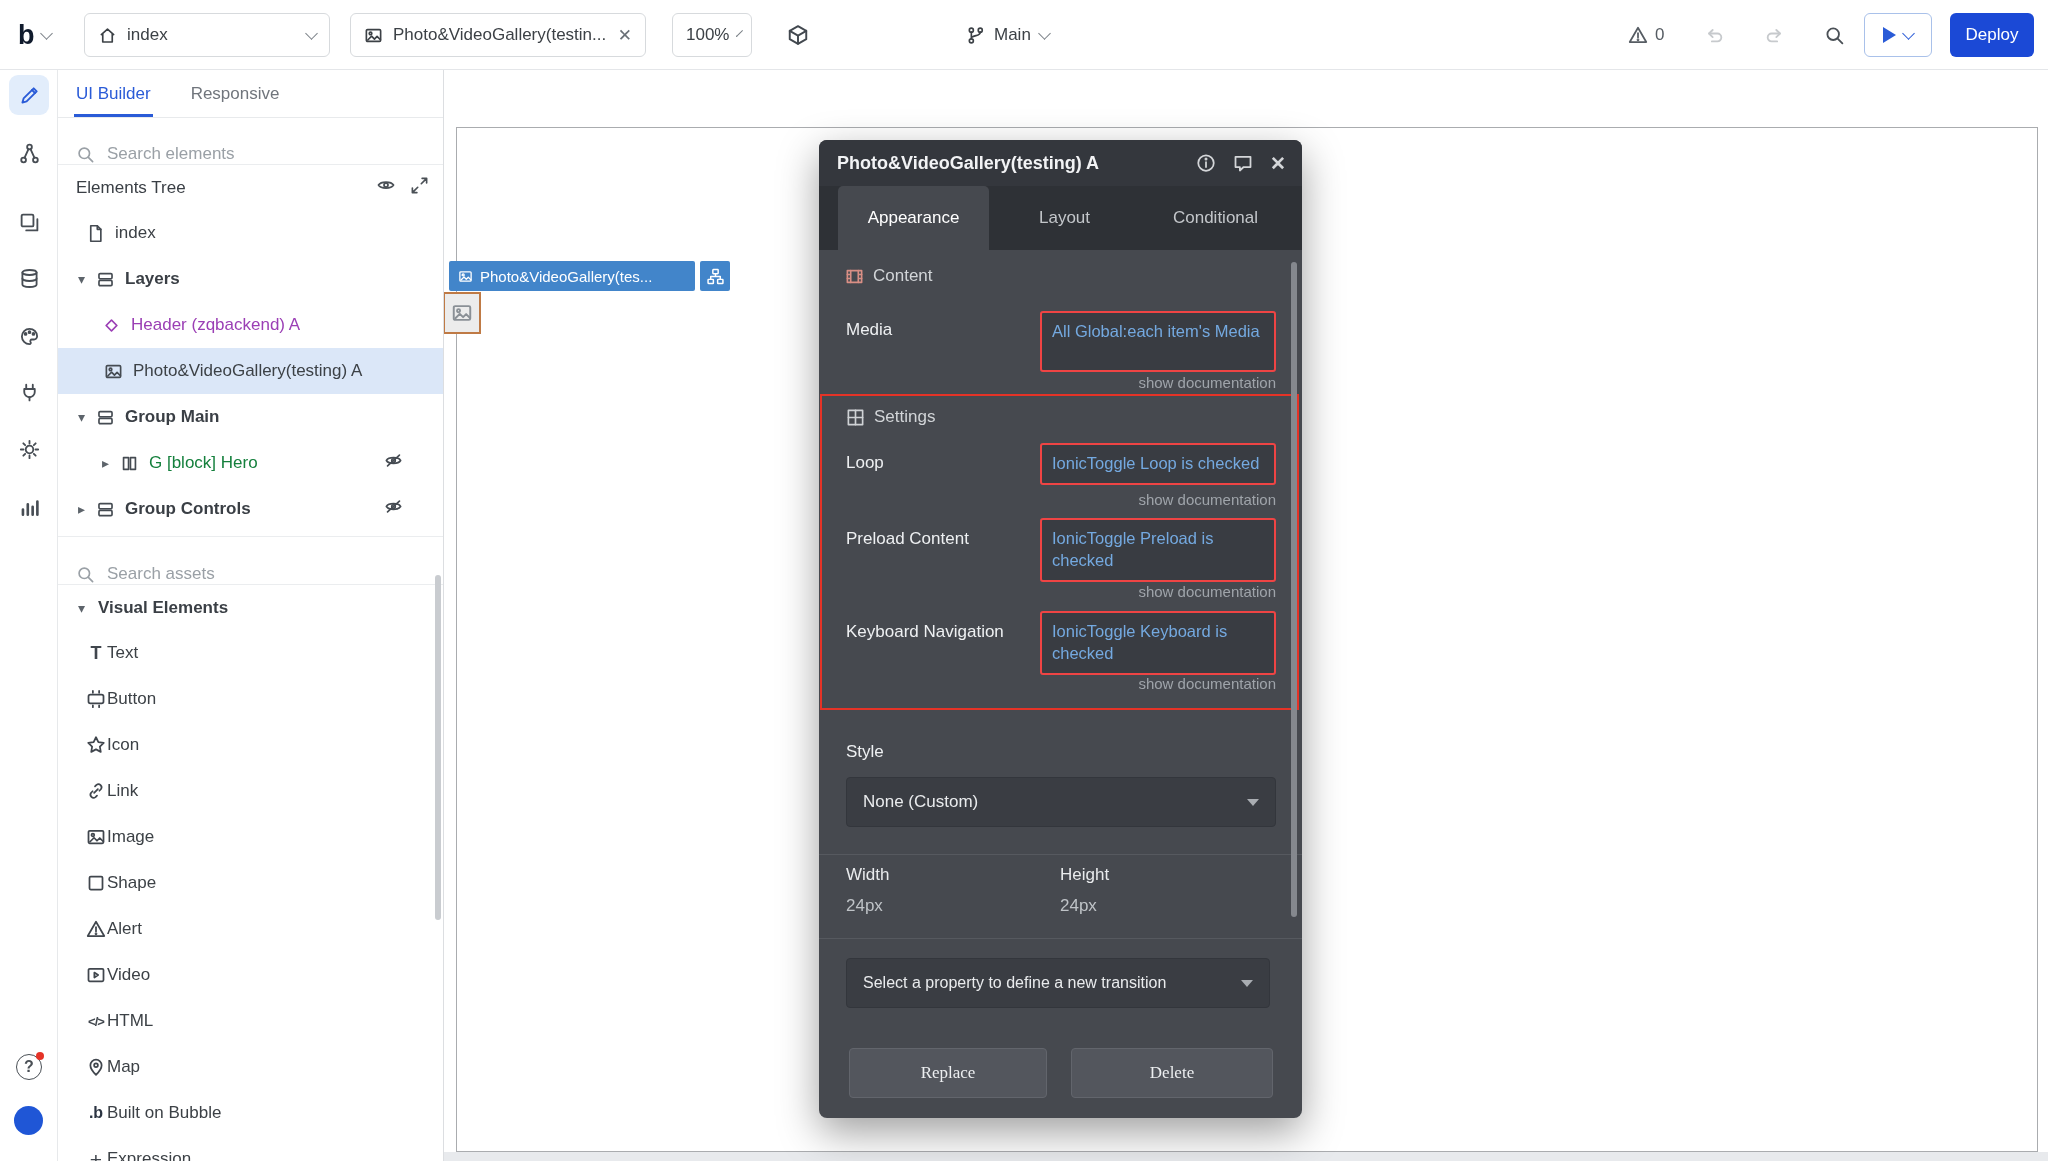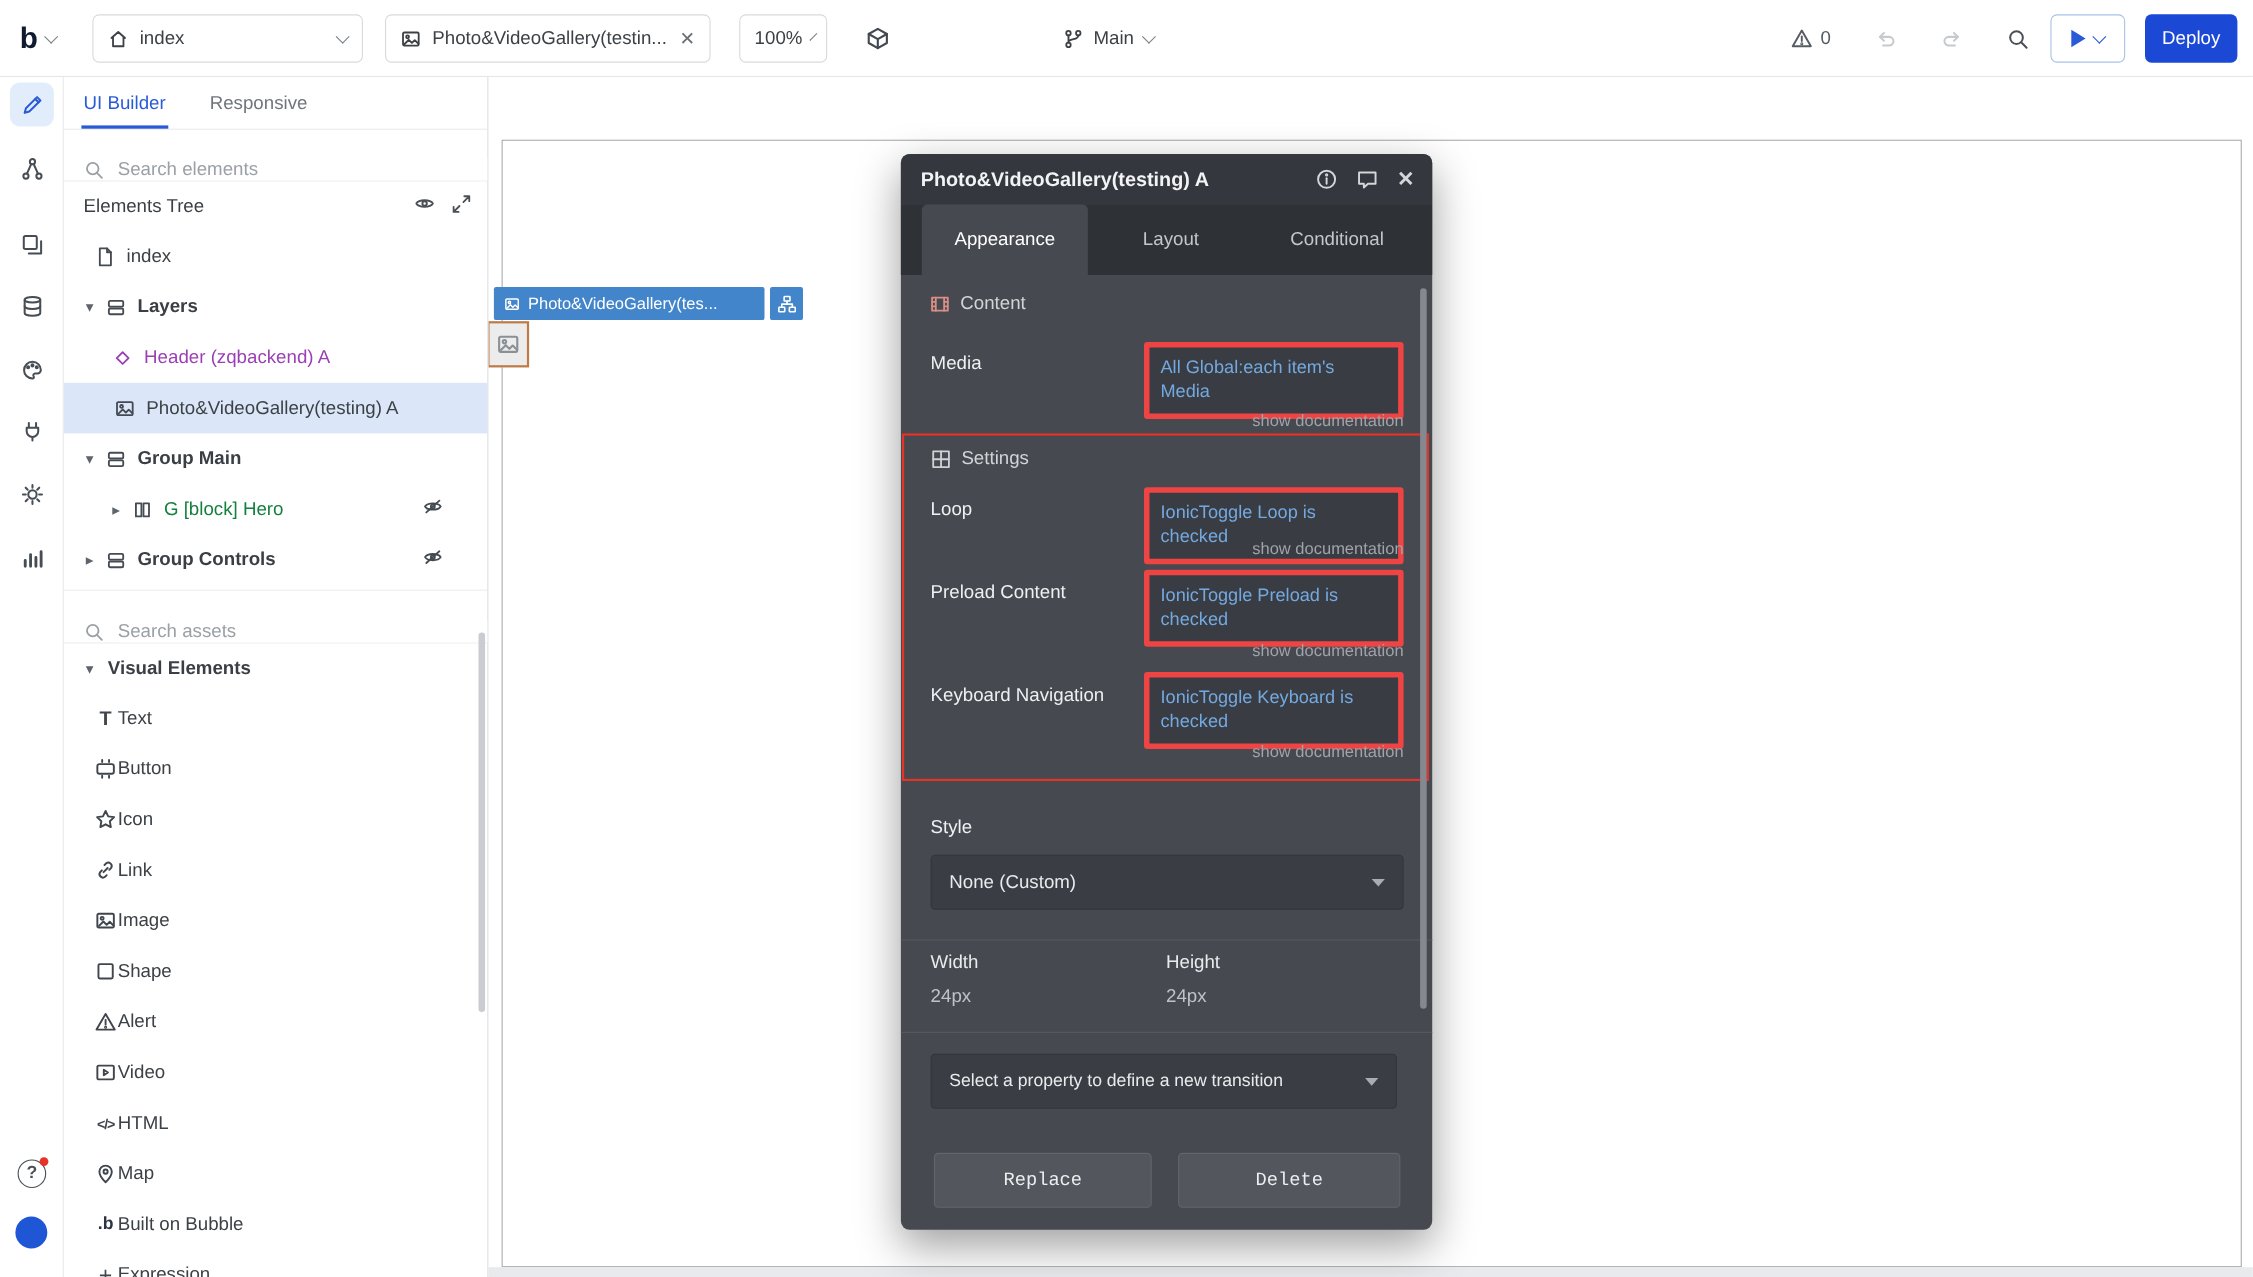--- a/index.html
+++ b/index.html
@@ -83,33 +83,33 @@
   .ihead{position:absolute;top:0;left:0;right:0;height:46px;background:#34373d;border-radius:8px 8px 0 0;display:flex;align-items:center;padding:0 16px 0 18px}
   .ihead .t{flex:1;font-size:18px;font-weight:700;color:#f2f3f5;white-space:nowrap}
   .ihead .hic{margin-left:17px;color:#d4d6d9;display:flex;align-items:center}
   .itabs{position:absolute;top:46px;left:0;right:0;height:64px;background:#2e3136;display:flex;align-items:stretch;padding-left:19px}
   .itab{width:151px;display:flex;align-items:center;justify-content:center;font-size:17px;color:#c3c6ca}
   .itab.active{background:#46494f;color:#fff;border-radius:5px 5px 0 0}
   .sect{position:absolute;left:26px;display:flex;align-items:center;gap:9px;color:#d2d5d8;font-size:17px}
   .filmic{color:#d98f85}
   .gridic{color:#cfd2d5}
   .flabel{position:absolute;left:27px;color:#eef0f2;font-size:17px;white-space:nowrap}
-  .finput{position:absolute;left:221px;width:236px;background:#393c42;border:5px solid #ef4444;border-radius:3px;padding:8px 10px;font-size:16.5px;line-height:1.32;color:#74a9e0}
+  .finput{position:absolute;left:221px;width:236px;background:#393c42;border:2px solid #ef4444;border-radius:3px;padding:8px 10px;font-size:16.5px;line-height:1.32;color:#74a9e0}
   .showdoc{position:absolute;left:221px;width:236px;text-align:right;font-size:15px;color:#9fa4aa}
   .redbox{position:absolute;left:1px;top:254px;width:479px;height:316px;border:2px solid #e53327}
   .redbox .finput{left:218px}
   .redbox .showdoc{left:218px}
   .redbox .flabel{left:24px}
   .redbox .sect{left:24px}
   .dd{position:absolute;left:27px;height:50px;background:#3a3d43;border:1px solid #33363c;border-radius:4px;display:flex;align-items:center;padding:0 16px;color:#e9ebed;font-size:17px}
   .dd .tri{margin-left:auto;width:0;height:0;border-left:6px solid transparent;border-right:6px solid transparent;border-top:7px solid #a9adb2}
   .divid{position:absolute;left:0;right:0;height:1px;background:#56595f}
   .sizelbl{position:absolute;color:#e9ebed}
   .sizeval{position:absolute;color:#bfc3c7}
-  .ibtn{position:absolute;top:908px;height:50px;background:#53565d;border:1px solid #62656c;border-radius:4px;color:#eceef0;font-size:17px;font-family:Liberation Mono, monospace;cursor:pointer}
+  .ibtn{position:absolute;top:908px;height:50px;background:#53565d;border:1px solid #62656c;border-radius:4px;color:#eceef0;font-size:17px;font-family:Liberation Serif, serif;cursor:pointer}
   .iscroll{position:absolute;right:5px;top:122px;width:6px;height:655px;border-radius:3px;background:#85888e}
 </style>
 </head>
 <body>
 
 <header class="topbar">
   <div class="tb logo">
     <b><span>b</span></b>
     <span class="chev"></span>
   </div>

